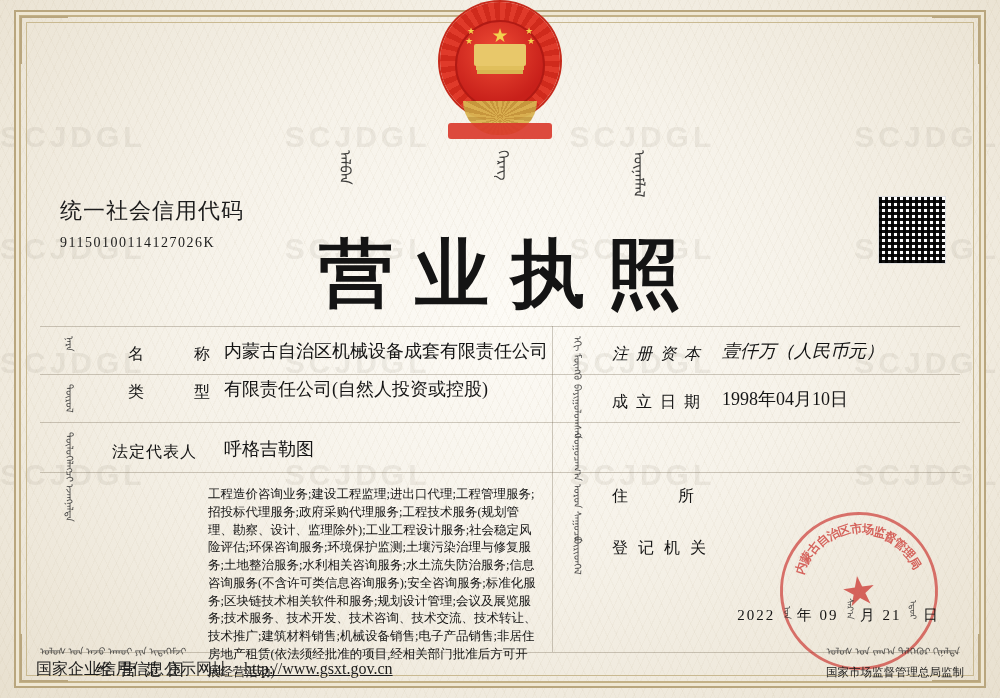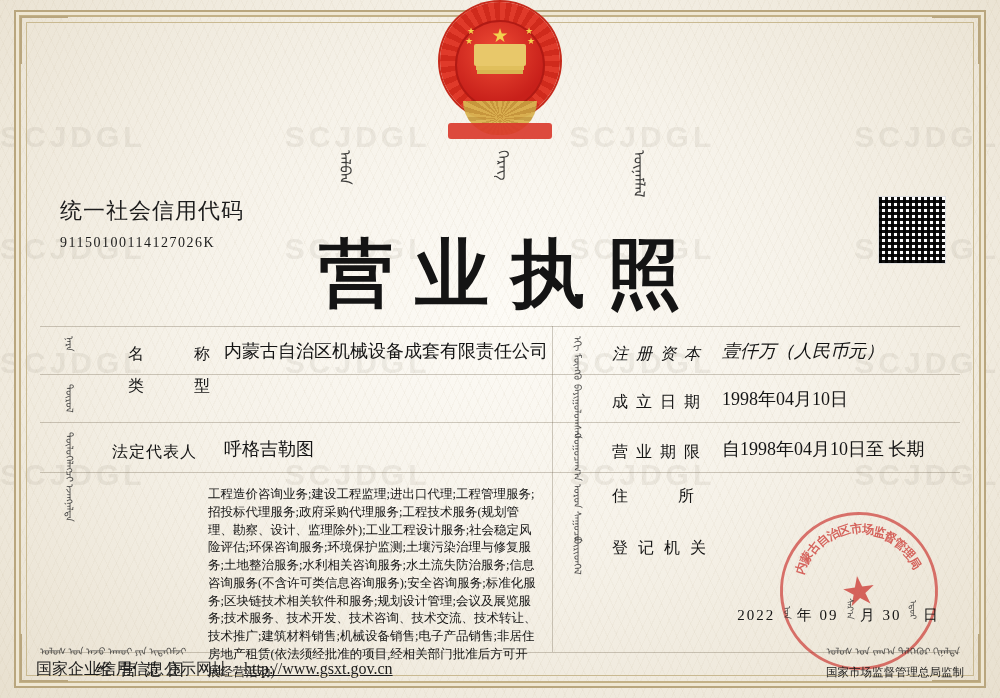--- a/index.html
+++ b/index.html
@@ -281,20 +281,21 @@
 
   <div class="mong mong-left" style="left:64px;top:336px;">ᠨᠡᠷᠡ</div>
   <div class="row" style="left:128px;top:338px;width:420px;">
     <div class="lbl" style="width:96px;">名　　称</div>
     <div class="val">内蒙古自治区机械设备成套有限责任公司</div>
   </div>
 
   <div class="mong mong-left" style="left:64px;top:384px;">ᠲᠥᠷᠥᠯ</div>
   <div class="row" style="left:128px;top:376px;width:420px;">
     <div class="lbl" style="width:96px;">类　　型</div>
+    <div class="val">有限责任公司(自然人投资或控股)</div>
   </div>
 
   <div class="mong mong-left" style="left:64px;top:432px;">ᠲᠥᠯᠥᠭᠡᠯᠡᠭᠴᠢ</div>
   <div class="row" style="left:112px;top:436px;width:436px;">
     <div class="lbl" style="width:112px;letter-spacing:1px;">法定代表人</div>
     <div class="val">呼格吉勒图</div>
   </div>
 
   <div class="mong mong-left" style="left:64px;top:484px;">ᠡᠵᠡᠩᠨᠡᠯᠲᠡ</div>
   <div class="row" style="left:96px;top:486px;width:452px;">
@@ -308,24 +309,20 @@
     <div class="val">壹仟万（人民币元）</div>
   </div>
 
   <div class="mong mong-left" style="left:572px;top:384px;">ᠪᠠᠶᠢᠭᠤᠯᠤᠭᠰᠠᠨ</div>
   <div class="row" style="left:612px;top:386px;width:360px;">
     <div class="lbl" style="width:110px;letter-spacing:2px;">成 立 日 期</div>
     <div class="val">1998年04月10日</div>
   </div>
 
   <div class="mong mong-left" style="left:572px;top:432px;">ᠬᠤᠭᠤᠴᠠᠭ᠎ᠠ</div>
-  <div class="row" style="left:612px;top:436px;width:370px;">
-    <div class="lbl" style="width:110px;letter-spacing:2px;">营 业 期 限</div>
-    <div class="val">自1998年04月10日至 长期</div>
-  </div>
 
   <div class="mong mong-left" style="left:572px;top:484px;">ᠣᠷᠣᠨ ᠰᠠᠭᠤᠴᠠ</div>
   <div class="row" style="left:612px;top:486px;width:362px;">
     <div class="lbl" style="width:104px;">住　　所</div>
   </div>
 
   <div class="mong mong-left" style="left:572px;top:536px;">ᠪᠥᠷᠢᠳᠬᠡᠯ</div>
   <div class="row" style="left:612px;top:538px;width:360px;">
     <div class="lbl" style="width:120px;letter-spacing:3px;">登 记 机 关</div>
     <div class="val"></div>
@@ -350,21 +347,21 @@
     </div>
   </div>
 
   <div class="dateline">
     <span>2022</span>
     <span class="mg mong">ᠣᠨ</span>
     <span>年</span>
     <span>09</span>
     <span class="mg mong">ᠰᠠᠷ᠎ᠠ</span>
     <span>月</span>
-    <span>30</span>
+    <span>21</span>
     <span class="mg mong">ᠡᠳᠦᠷ</span>
     <span>日</span>
   </div>
 
   <div class="bottom-mong" style="left:40px;">ᠤᠯᠤᠰ ᠤᠨ ᠠᠵᠤ ᠠᠬᠤᠢ ᠶᠢᠨ ᠢᠲᠡᠭᠡᠮᠵᠢ</div>
   <div class="bottom-mong" style="right:40px;">ᠤᠯᠤᠰ ᠤᠨ ᠵᠠᠬ᠎ᠠ ᠳᠡᠯᠭᠡᠭᠦᠷ ᠬᠢᠨᠠᠯᠲᠠ</div>
 
   <div class="bottom-left">
     <span>国家企业信用信息公示网址：</span><span class="url">http://www.gsxt.gov.cn</span>
   </div>

